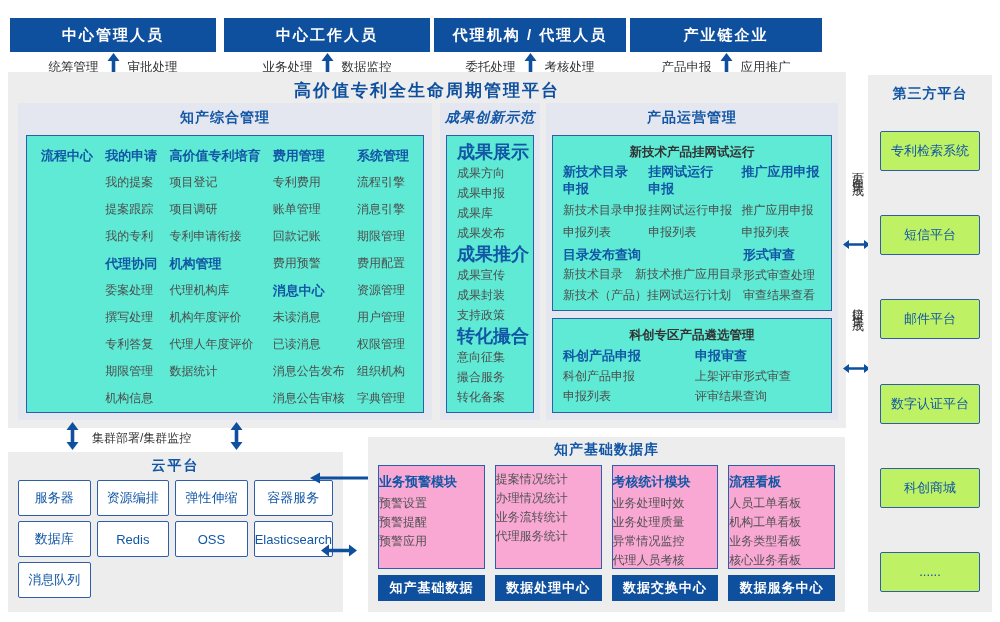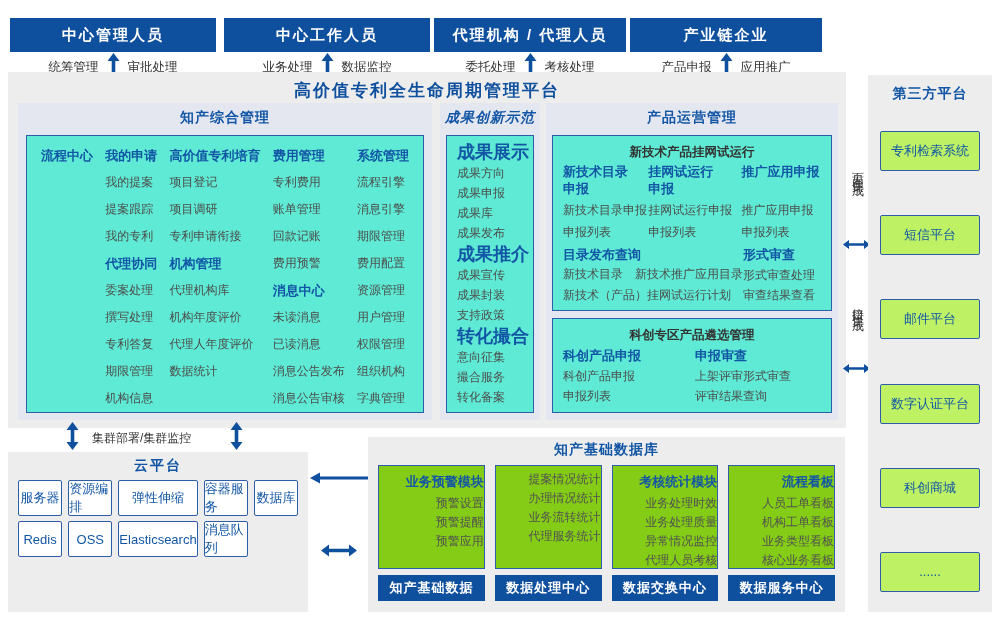--- a/index.html
+++ b/index.html
@@ -59,35 +59,35 @@
   .wrap-items .it{font-size:12px;color:var(--c-item);line-height:19px;white-space:nowrap;}
   .narrow-items .it{font-size:12px;color:var(--c-item);height:20px;line-height:20px;white-space:nowrap;}
   .popB-col .it{font-size:12px;color:var(--c-item);height:20px;line-height:20px;white-space:nowrap;}
 
   
   .cluster-label{position:absolute;left:92px;top:430px;font-size:12px;color:#333;}
   .cluster-arrow1{position:absolute;left:66px;top:422px;}
   .cluster-arrow2{position:absolute;left:230px;top:422px;}
 
   
-  .cloud{position:absolute;left:8px;top:452px;width:300px;height:160px;background:var(--c-gray);}
+  .cloud{position:absolute;left:8px;top:452px;width:335px;height:160px;background:var(--c-gray);}
   .cloud-title{height:28px;display:flex;align-items:center;justify-content:center;
                font-size:14px;font-weight:bold;color:var(--c-blue);letter-spacing:2px;}
-  .cloud-grid{display:grid;grid-template-columns:repeat(5,1fr);gap:5px 6px;padding:0 10px;}
+  .cloud-grid{display:grid;grid-template-columns:repeat(4,1fr);gap:5px 6px;padding:0 10px;}
   .cloud-cell{height:36px;background:#fff;border:1.5px solid var(--c-border);border-radius:2px;
               display:flex;align-items:center;justify-content:center;
               font-size:13px;color:var(--c-blue);}
 
   
   .db{position:absolute;left:368px;top:437px;width:477px;height:175px;background:var(--c-gray);}
   .db-title{height:26px;display:flex;align-items:center;justify-content:center;
             font-size:14px;font-weight:bold;color:var(--c-blue);letter-spacing:1px;}
   .db-cols{display:flex;gap:10px;padding:2px 10px 0 10px;}
   .db-col{flex:1;display:flex;flex-direction:column;}
-  .db-card{background:#84cc16;border:1.5px solid var(--c-border);height:104px;padding-top:4px;text-align:right;}
+  .db-card{background:#f9a8d4;border:1.5px solid var(--c-border);height:104px;padding-top:4px;text-align:left;}
   .db-hd{font-size:13px;font-weight:bold;color:var(--c-blue);height:24px;line-height:24px;}
   .db-it{font-size:12px;color:#515151;height:19px;line-height:19px;}
   .db-bar{margin-top:6px;height:26px;background:var(--c-bar);color:#fff;font-weight:bold;font-size:13px;
           display:flex;align-items:center;justify-content:center;letter-spacing:1px;}
 
   
   .side{position:absolute;left:868px;top:75px;width:124px;height:537px;background:var(--c-gray);
         display:flex;flex-direction:column;padding:10px 12px 20px 12px;}
   .side-title{text-align:center;font-size:14px;font-weight:bold;color:var(--c-blue);letter-spacing:1px;height:24px;}
   .side-list{flex:1;display:flex;flex-direction:column;justify-content:space-between;margin-top:22px;}

